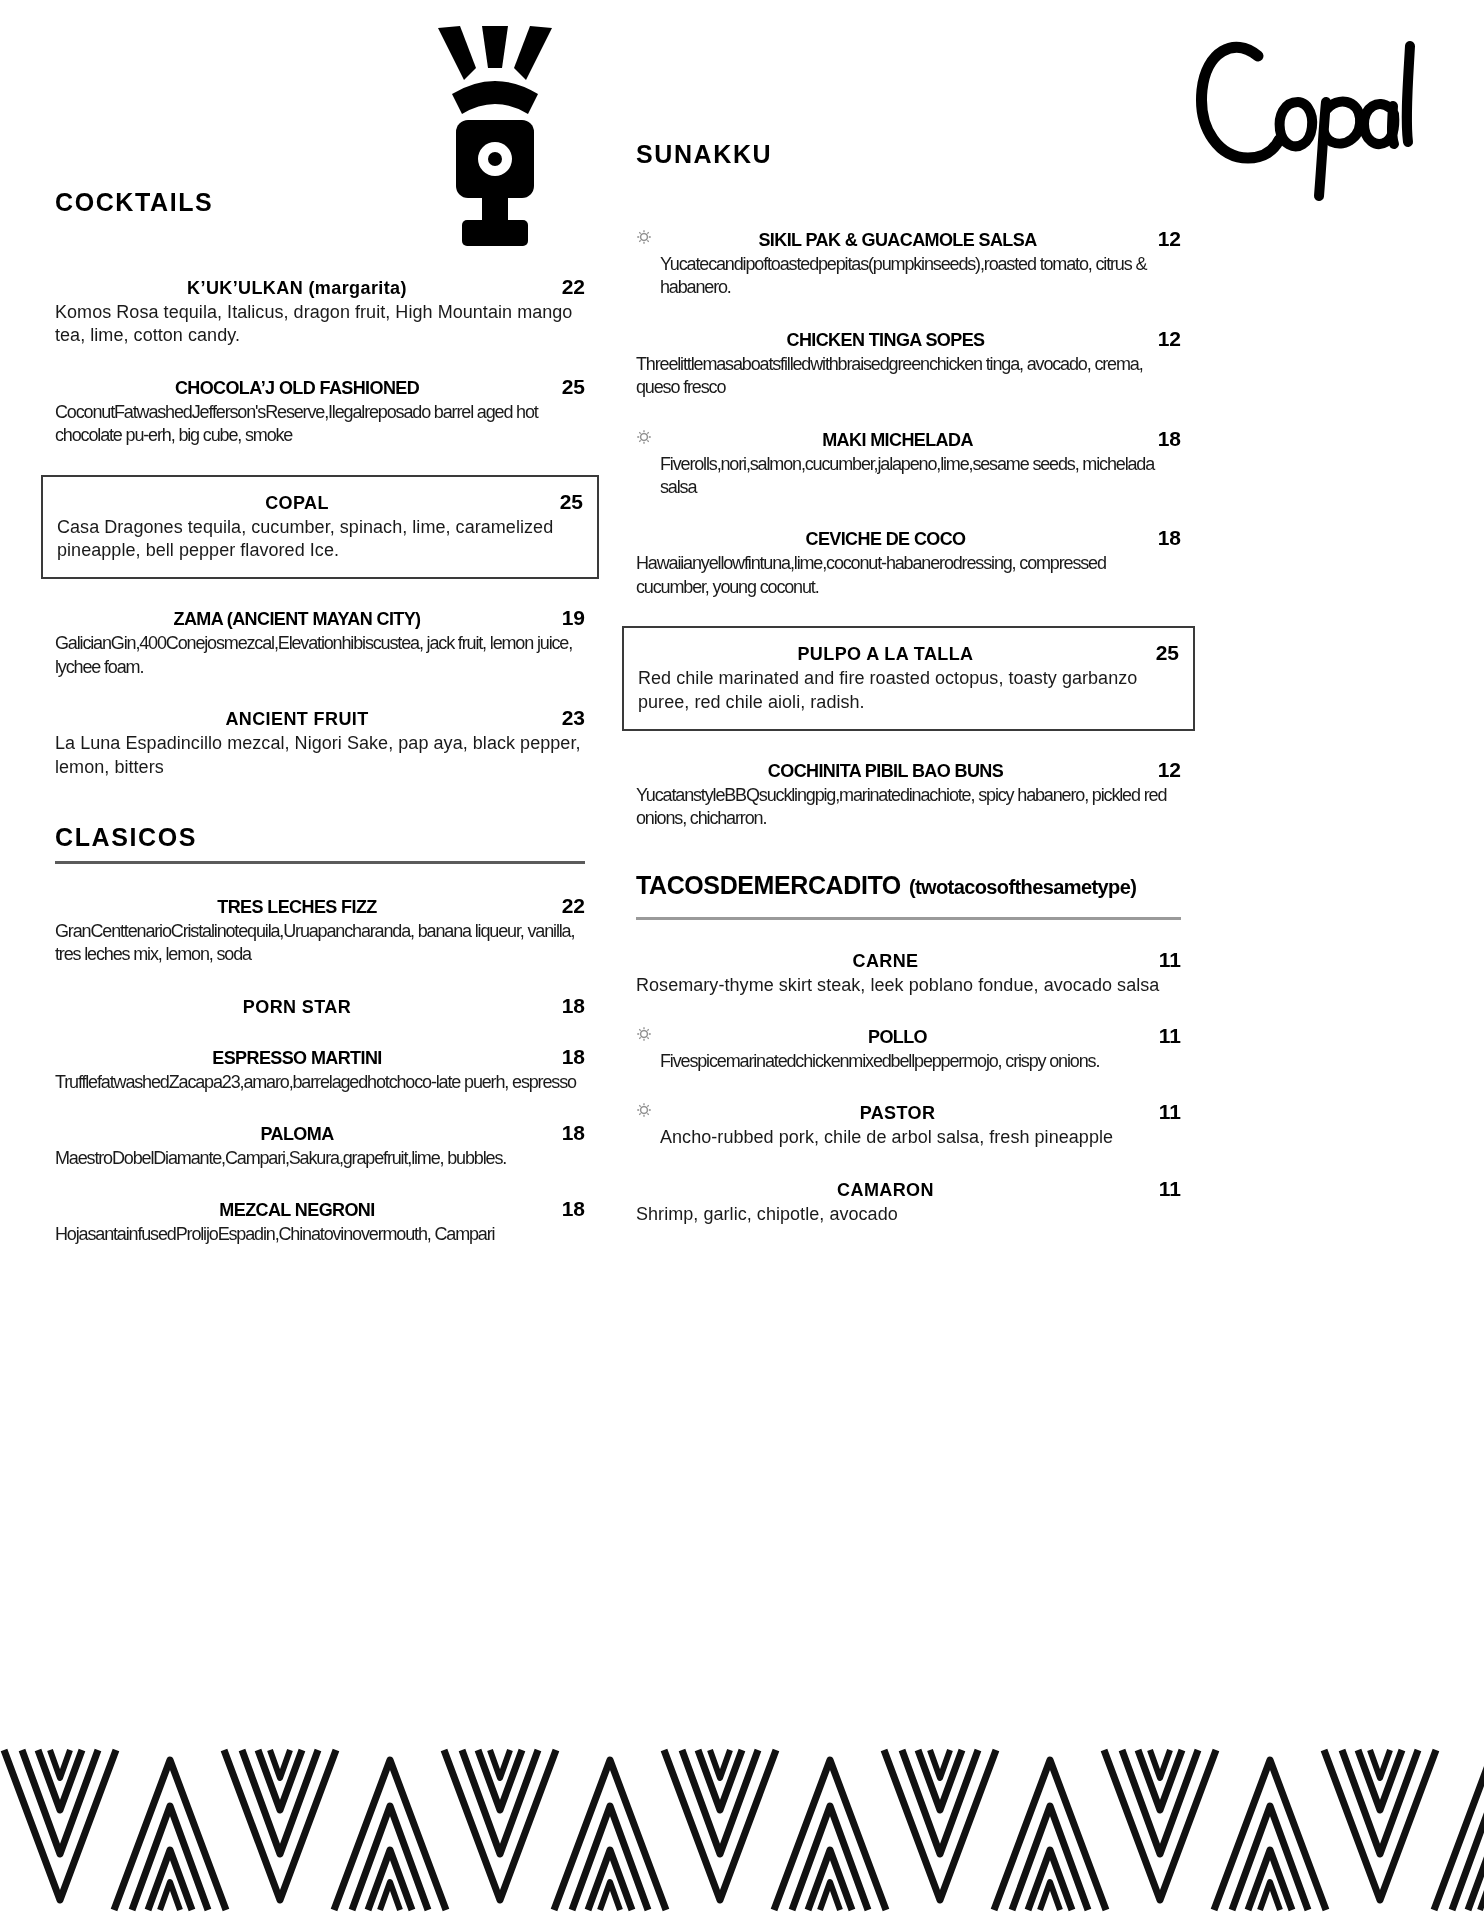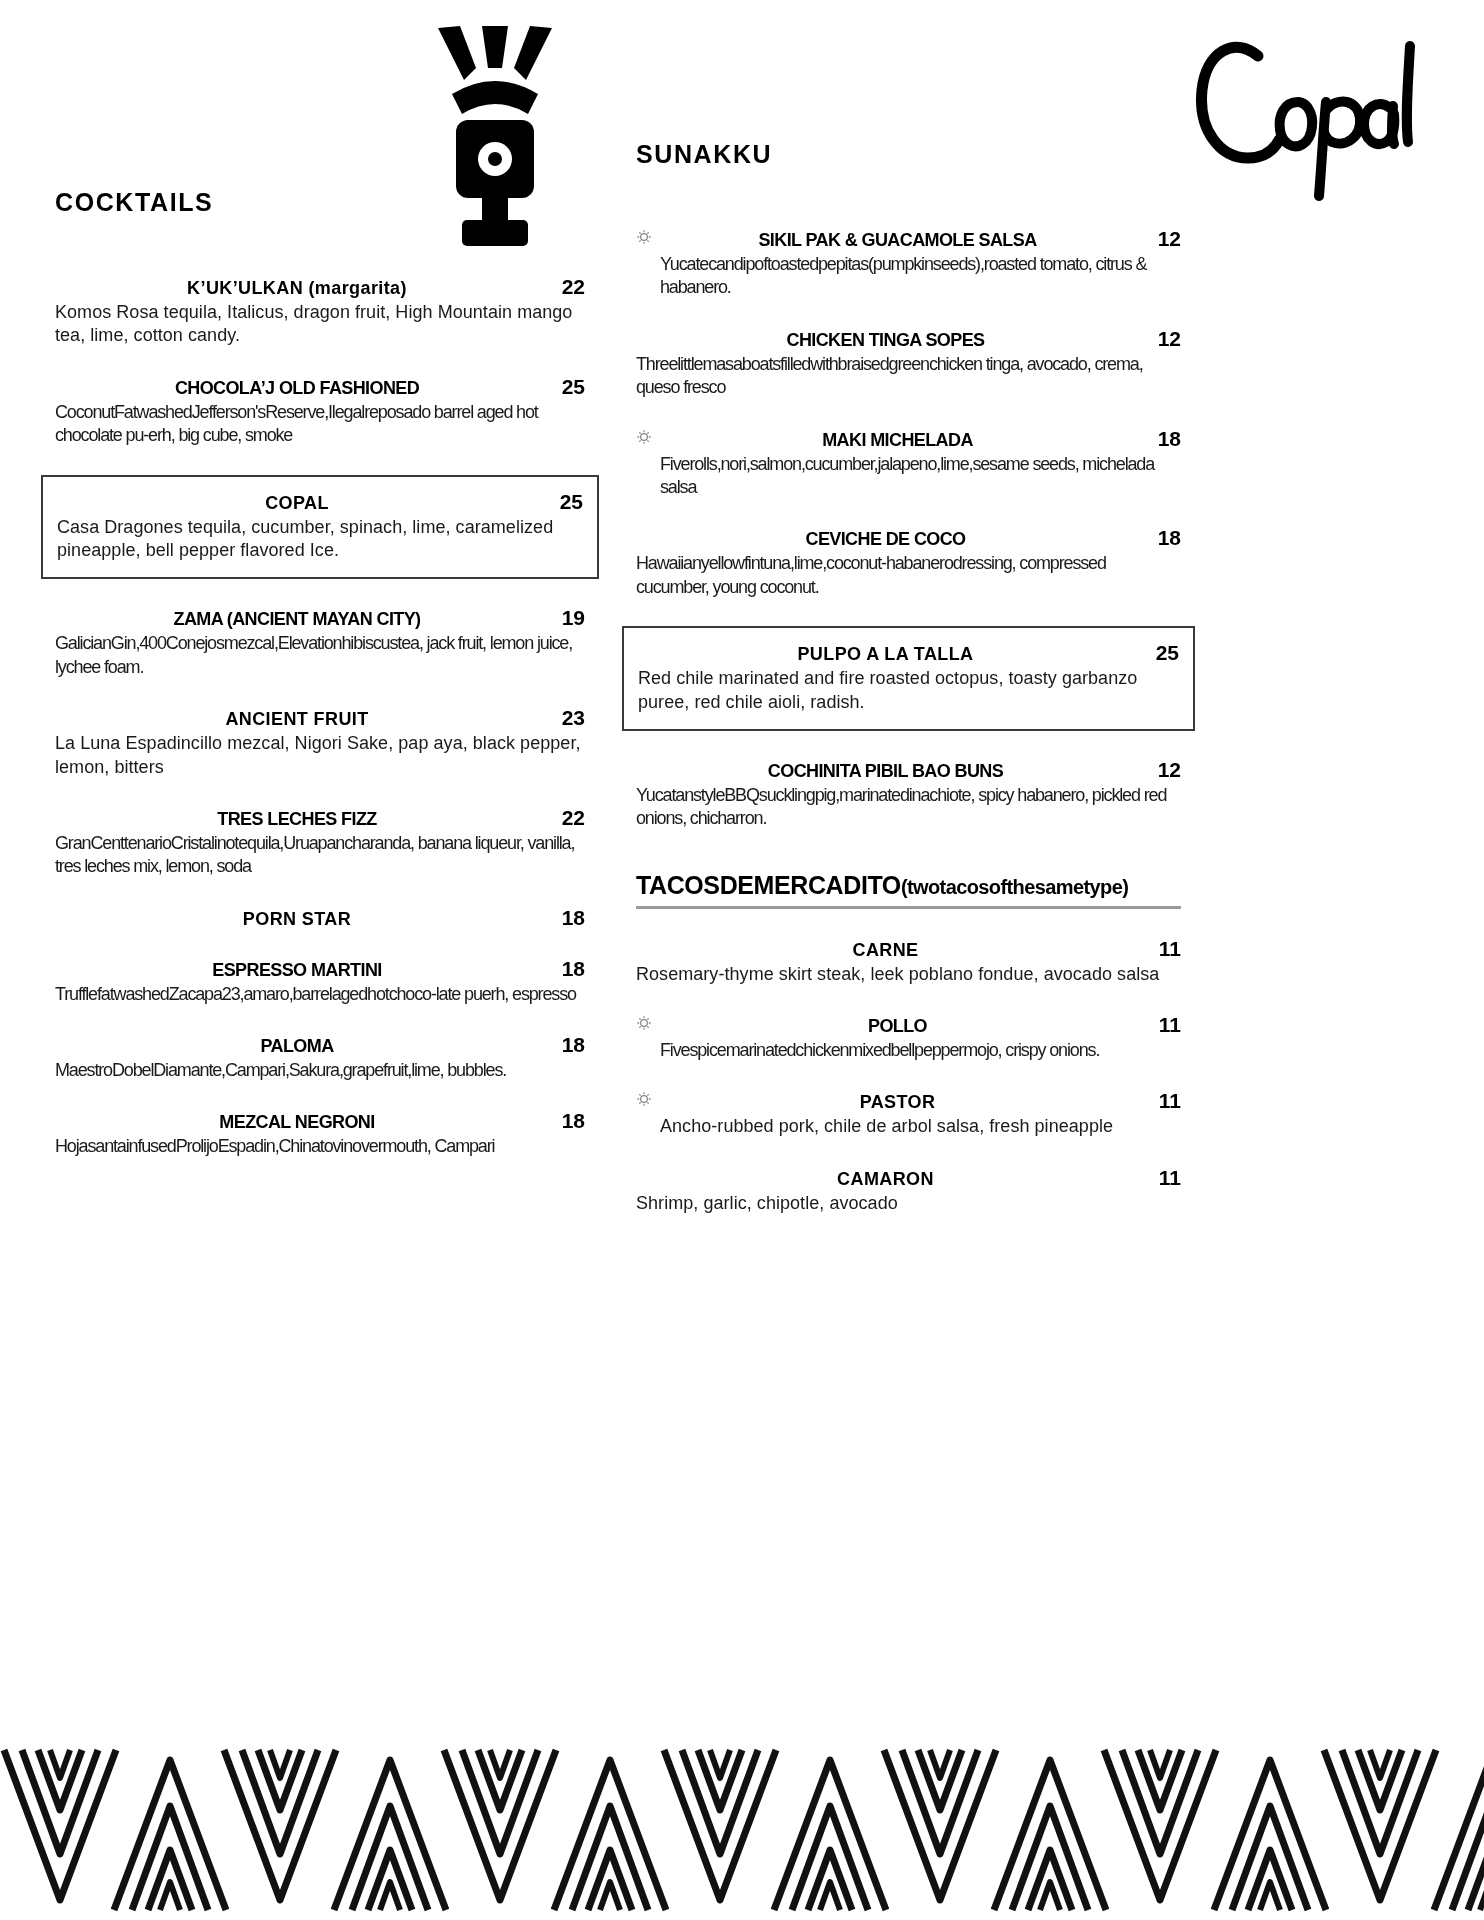--- a/index.html
+++ b/index.html
@@ -71,27 +71,27 @@
 
   .section-title.ruled {
     border-bottom: 3px solid #5b5b5b;
     padding-bottom: 9px;
     margin-top: 44px;
     margin-bottom: 30px;
   }
 
   .section-title.ruled-tight {
     border-bottom: 3px solid #9a9a9a;
-    padding-bottom: 6px;
+    padding-bottom: 17px;
     margin-top: 40px;
     margin-bottom: 28px;
     letter-spacing: -0.4px;
     display: flex;
     align-items: baseline;
-    gap: 0px;
+    gap: 8px;
   }
 
   .section-title .subnote {
     font-size: 20px;
     font-weight: 700;
     letter-spacing: -0.6px;
   }
 
   
   .item {
@@ -241,20 +241,21 @@
           </div>
           <div class="item-desc tight">GalicianGin,400Conejosmezcal,Elevationhibiscustea, jack fruit, lemon juice, lychee foam.</div>
         </div>
         <div class="item">
           <div class="item-head">
             <span class="item-name">ANCIENT FRUIT</span>
             <span class="item-price">23</span>
           </div>
           <div class="item-desc">La Luna Espadincillo mezcal, Nigori Sake, pap aya, black pepper, lemon, bitters</div>
         </div>
+        <div class="section-title ruled"><span>CLASICOS</span></div>
         <div class="item">
           <div class="item-head">
             <span class="item-name tight">TRES LECHES FIZZ</span>
             <span class="item-price">22</span>
           </div>
           <div class="item-desc tight">GranCenttenarioCristalinotequila,Uruapancharanda, banana liqueur, vanilla, tres leches mix, lemon, soda</div>
         </div>
         <div class="item">
           <div class="item-head">
             <span class="item-name">PORN STAR</span>

